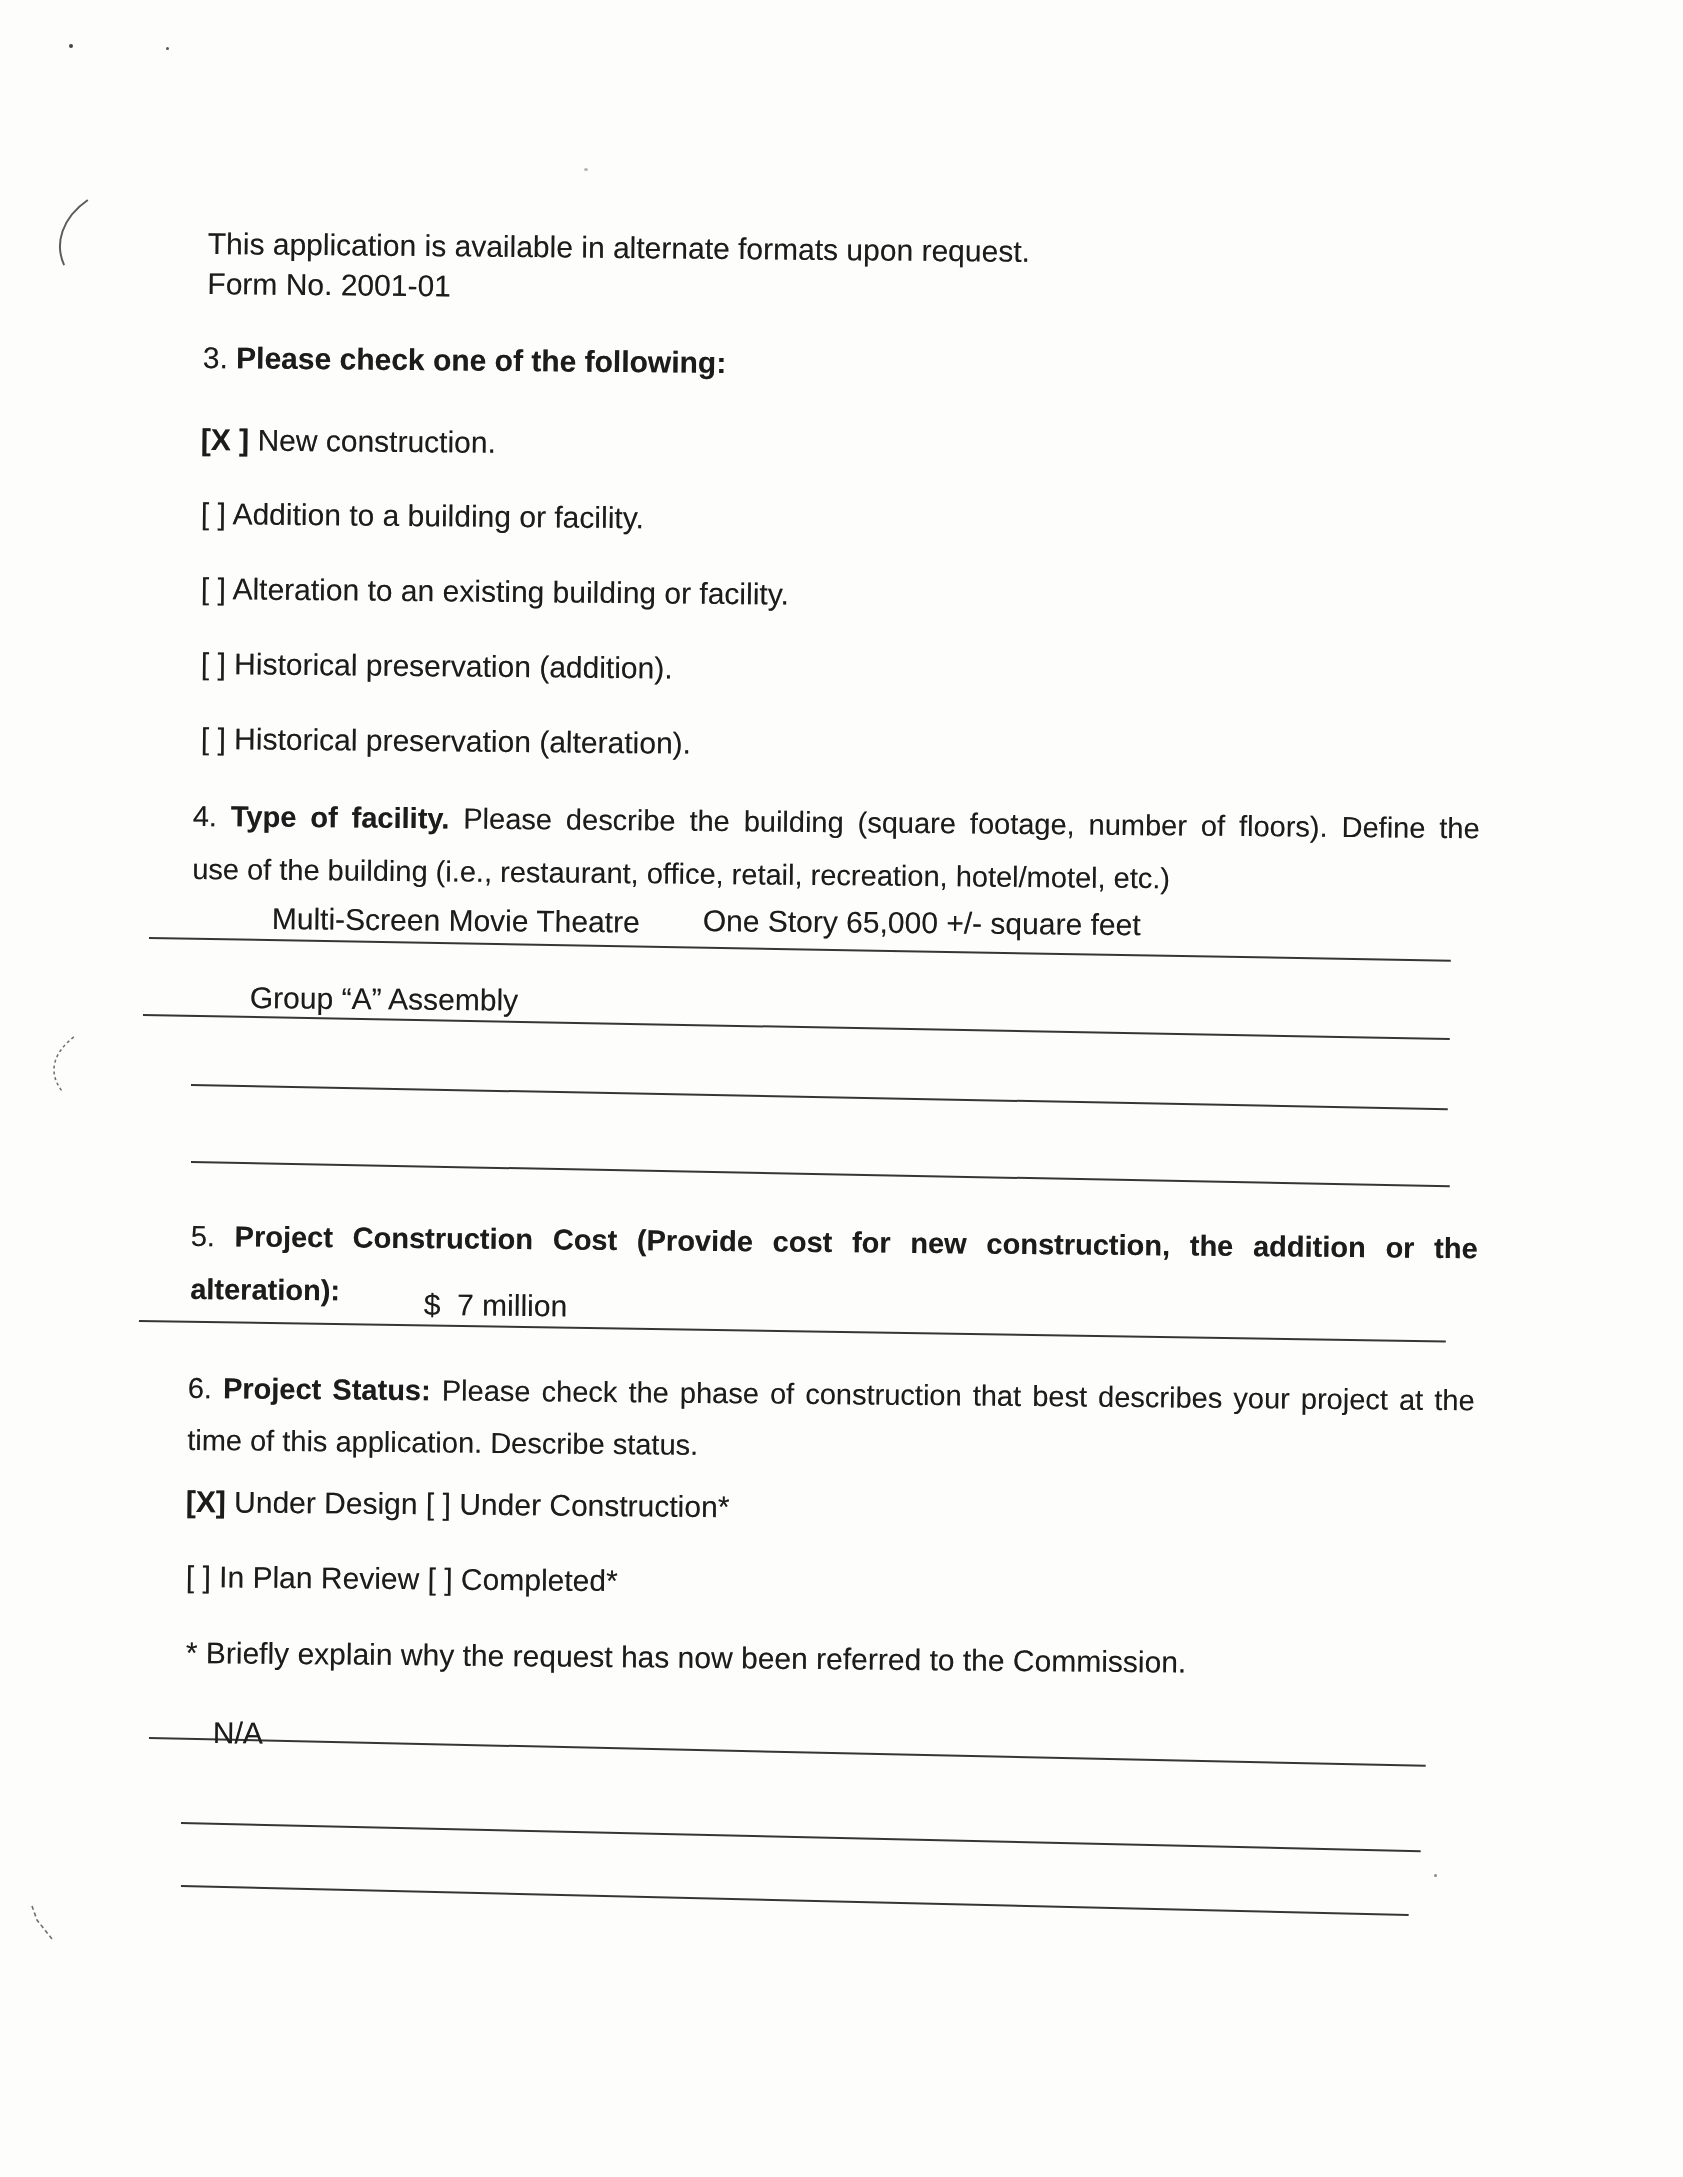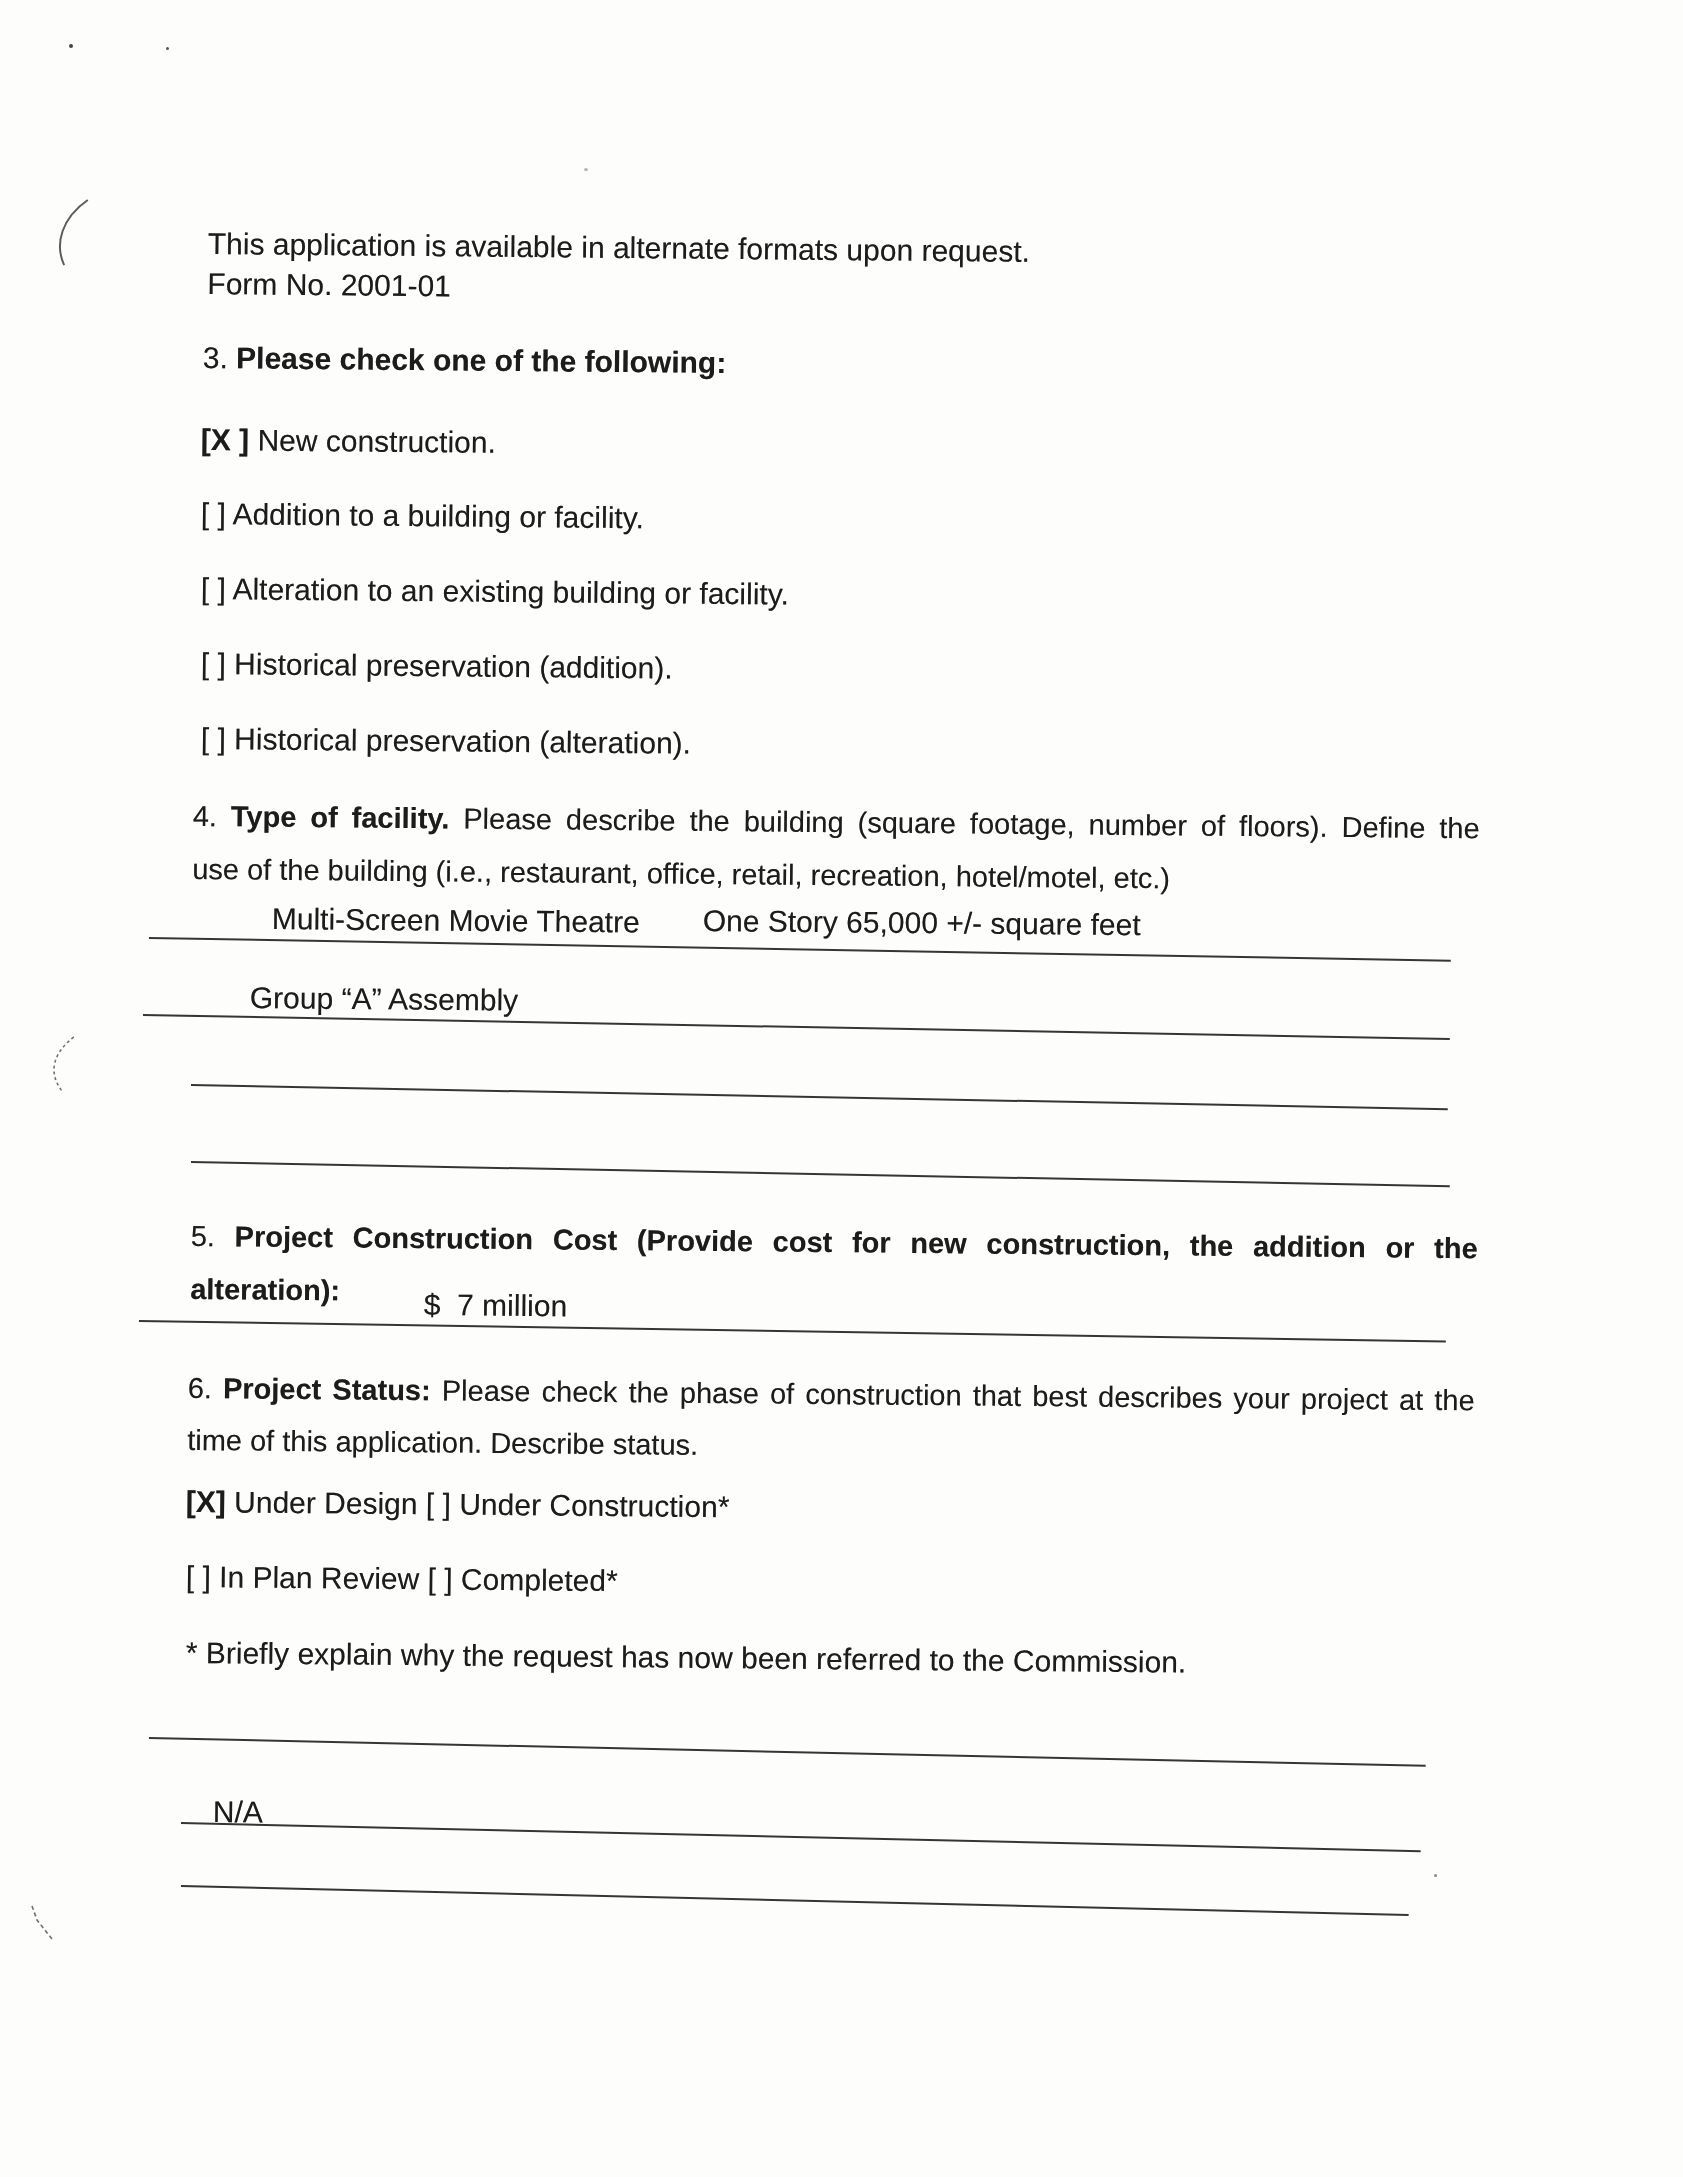--- a/index.html
+++ b/index.html
@@ -150,19 +150,19 @@
 
   <div class="blk" style="left:186px;top:1557px;">
     <span>[ ]</span>
     <span>In Plan Review</span>
     <span>[ ]</span>
     <span>Completed*</span>
   </div>
 
   <div class="blk" style="left:186px;top:1633px;">* Briefly explain why the request has now been referred to the Commission.</div>
 
-  <span class="blk" style="left:213px;top:1792px;">N/A</span>
+  <span class="blk" style="left:213px;top:1713px;">N/A</span>
   <div class="rule" style="left:149px;top:1737px;width:1277px;transform:rotate(1.25deg);"></div>
   <div class="rule" style="left:181px;top:1822px;width:1240px;transform:rotate(1.3deg);"></div>
   <div class="rule" style="left:181px;top:1885px;width:1228px;transform:rotate(1.35deg);"></div>
 
 </div>
 
 
 </body></html>

